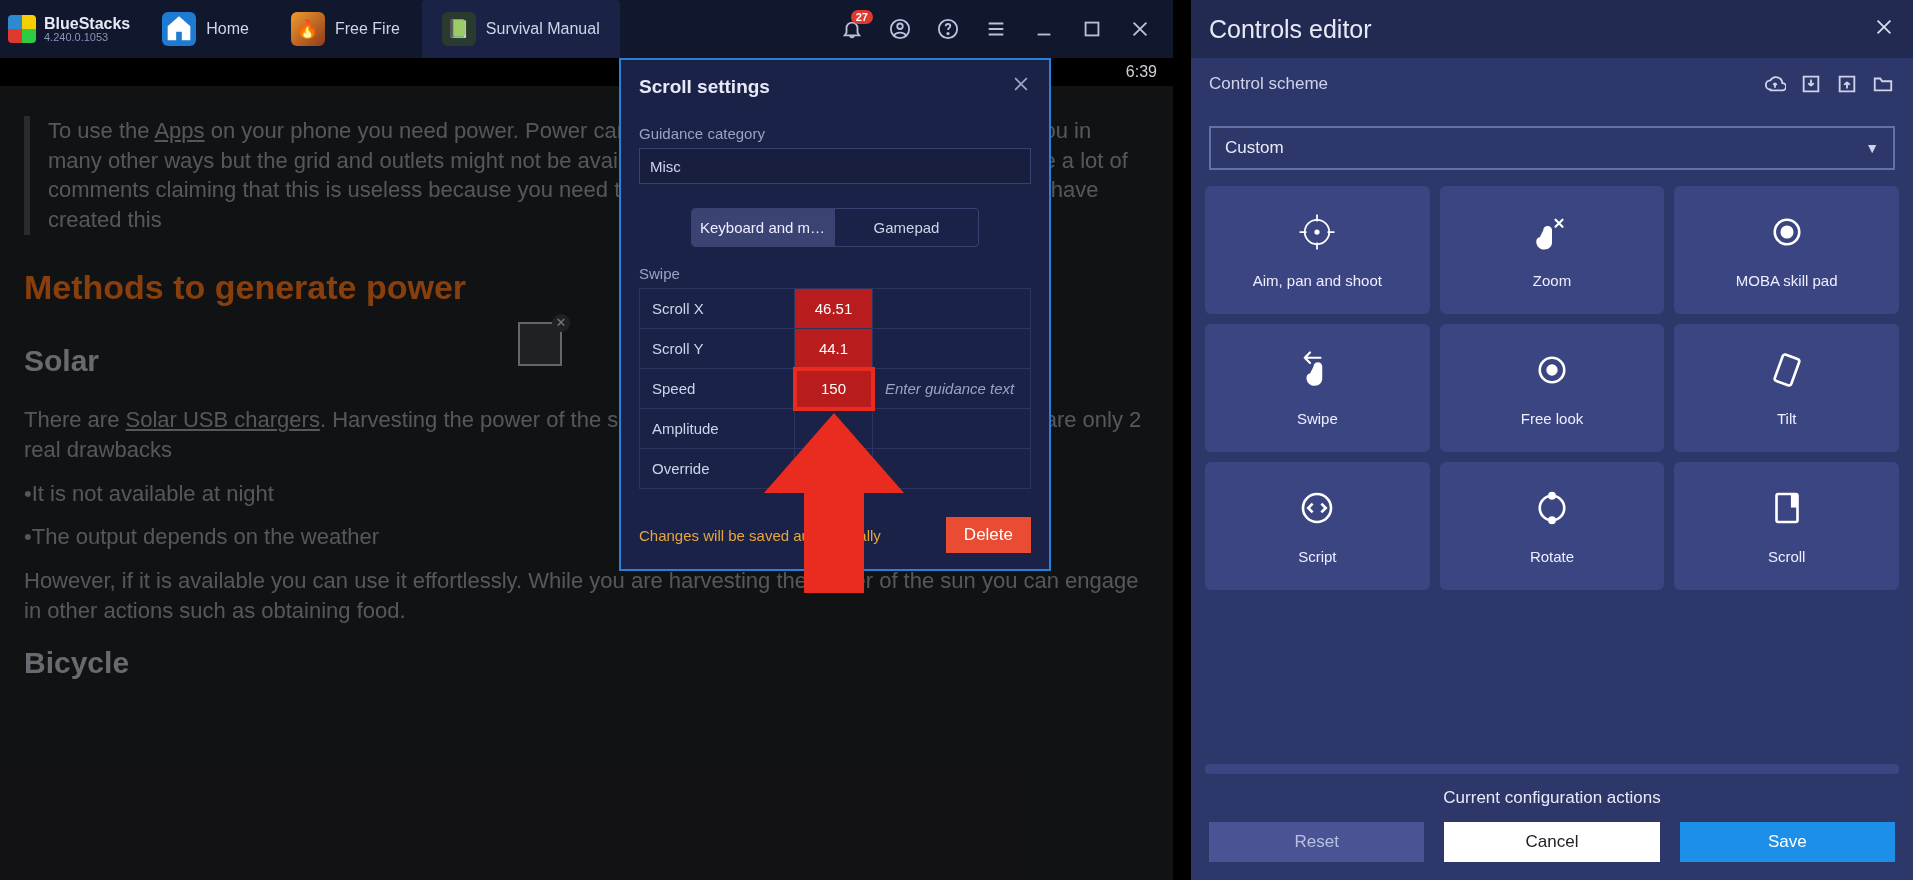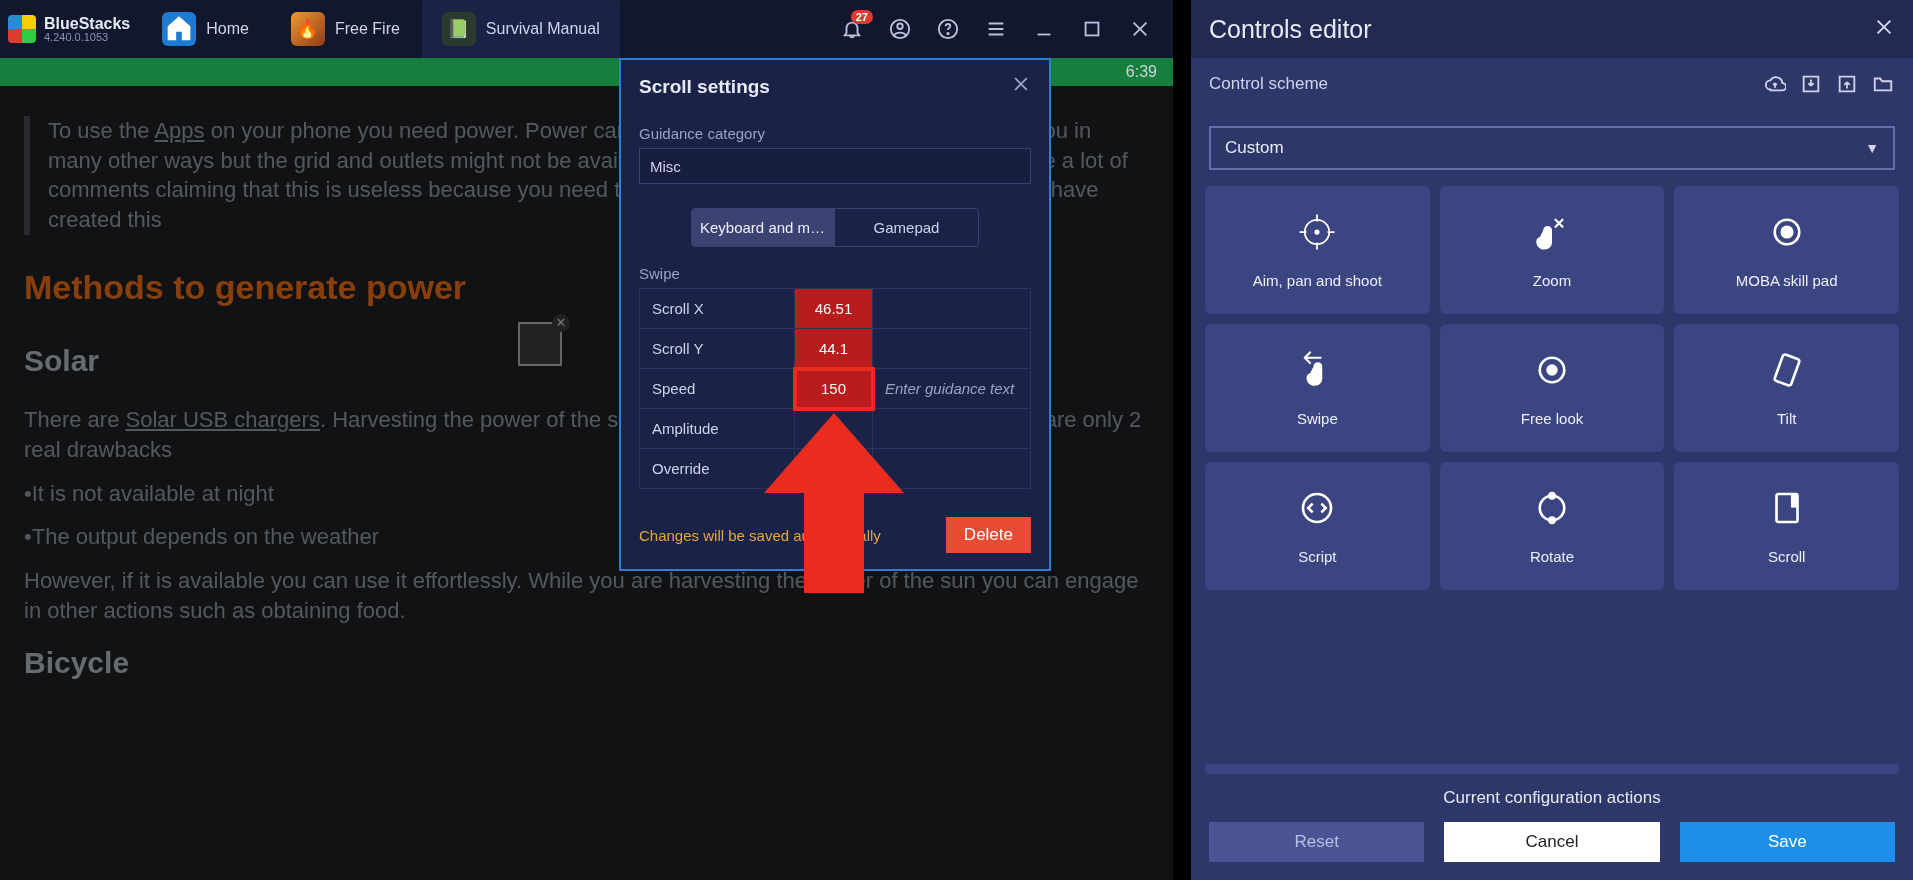--- a/index.html
+++ b/index.html
@@ -17,21 +17,21 @@
   .tab.active { background: #1a2345; }
   .tab .ticon { width: 34px; height: 34px; border-radius: 6px; display: flex; align-items: center; justify-content: center; font-size: 18px; }
   .tab .ticon.home { background: #1e7bd4; color: #fff; }
   .tab .ticon.freefire { background: linear-gradient(135deg,#f19b2c,#8e3b1a); color:#fff; }
   .tab .ticon.manual { background: #2a3a2f; color:#c8e0c5; }
   .titlebar-icons { margin-left: auto; display: flex; align-items: center; gap: 18px; padding-right: 10px; }
   .ticonbtn { width: 30px; height: 30px; display: flex; align-items: center; justify-content: center; color: #bac1e0; position: relative; cursor: pointer; }
   .ticonbtn svg { width: 22px; height: 22px; }
   .badge { position: absolute; top: -4px; right: -6px; background: #e03a2e; color: #fff; font-size: 11px; font-weight: 700; padding: 1px 5px; border-radius: 8px; }
   
-  .statusbar { height: 28px; background: #15803d; color: #cdd2d8; display: flex; align-items: center; justify-content: flex-end; padding: 0 16px; font-size: 16px; }
+  .statusbar { height: 28px; background: #000000; color: #cdd2d8; display: flex; align-items: center; justify-content: flex-end; padding: 0 16px; font-size: 16px; }
   
   .content-wrap { flex: 1; position: relative; }
   .content { position: absolute; inset: 0; background: #202125; color: #9aa1aa; padding: 30px 24px; font-size: 22px; line-height: 1.35; }
   .content .intro { border-left: 6px solid #4c4f55; padding-left: 18px; margin-bottom: 30px; }
   .content a { color: #9aa1aa; text-decoration: underline; }
   .content h1 { color: #f97316; font-size: 34px; font-weight: 700; margin: 16px 0 30px; }
   .content h2 { color: #bcc2ca; font-size: 30px; font-weight: 700; margin: 18px 0 24px; }
   .content p { margin: 14px 0; }
   .imgbox { width: 44px; height: 44px; border: 2px solid #bbb; position: absolute; left: 518px; top: 236px; background: #3a3c40; }
   .imgbox .xb { position: absolute; top: -10px; right: -10px; width: 18px; height: 18px; border-radius: 50%; background: #3b3d41; color: #ddd; font-size: 13px; display: flex; align-items: center; justify-content: center; }

